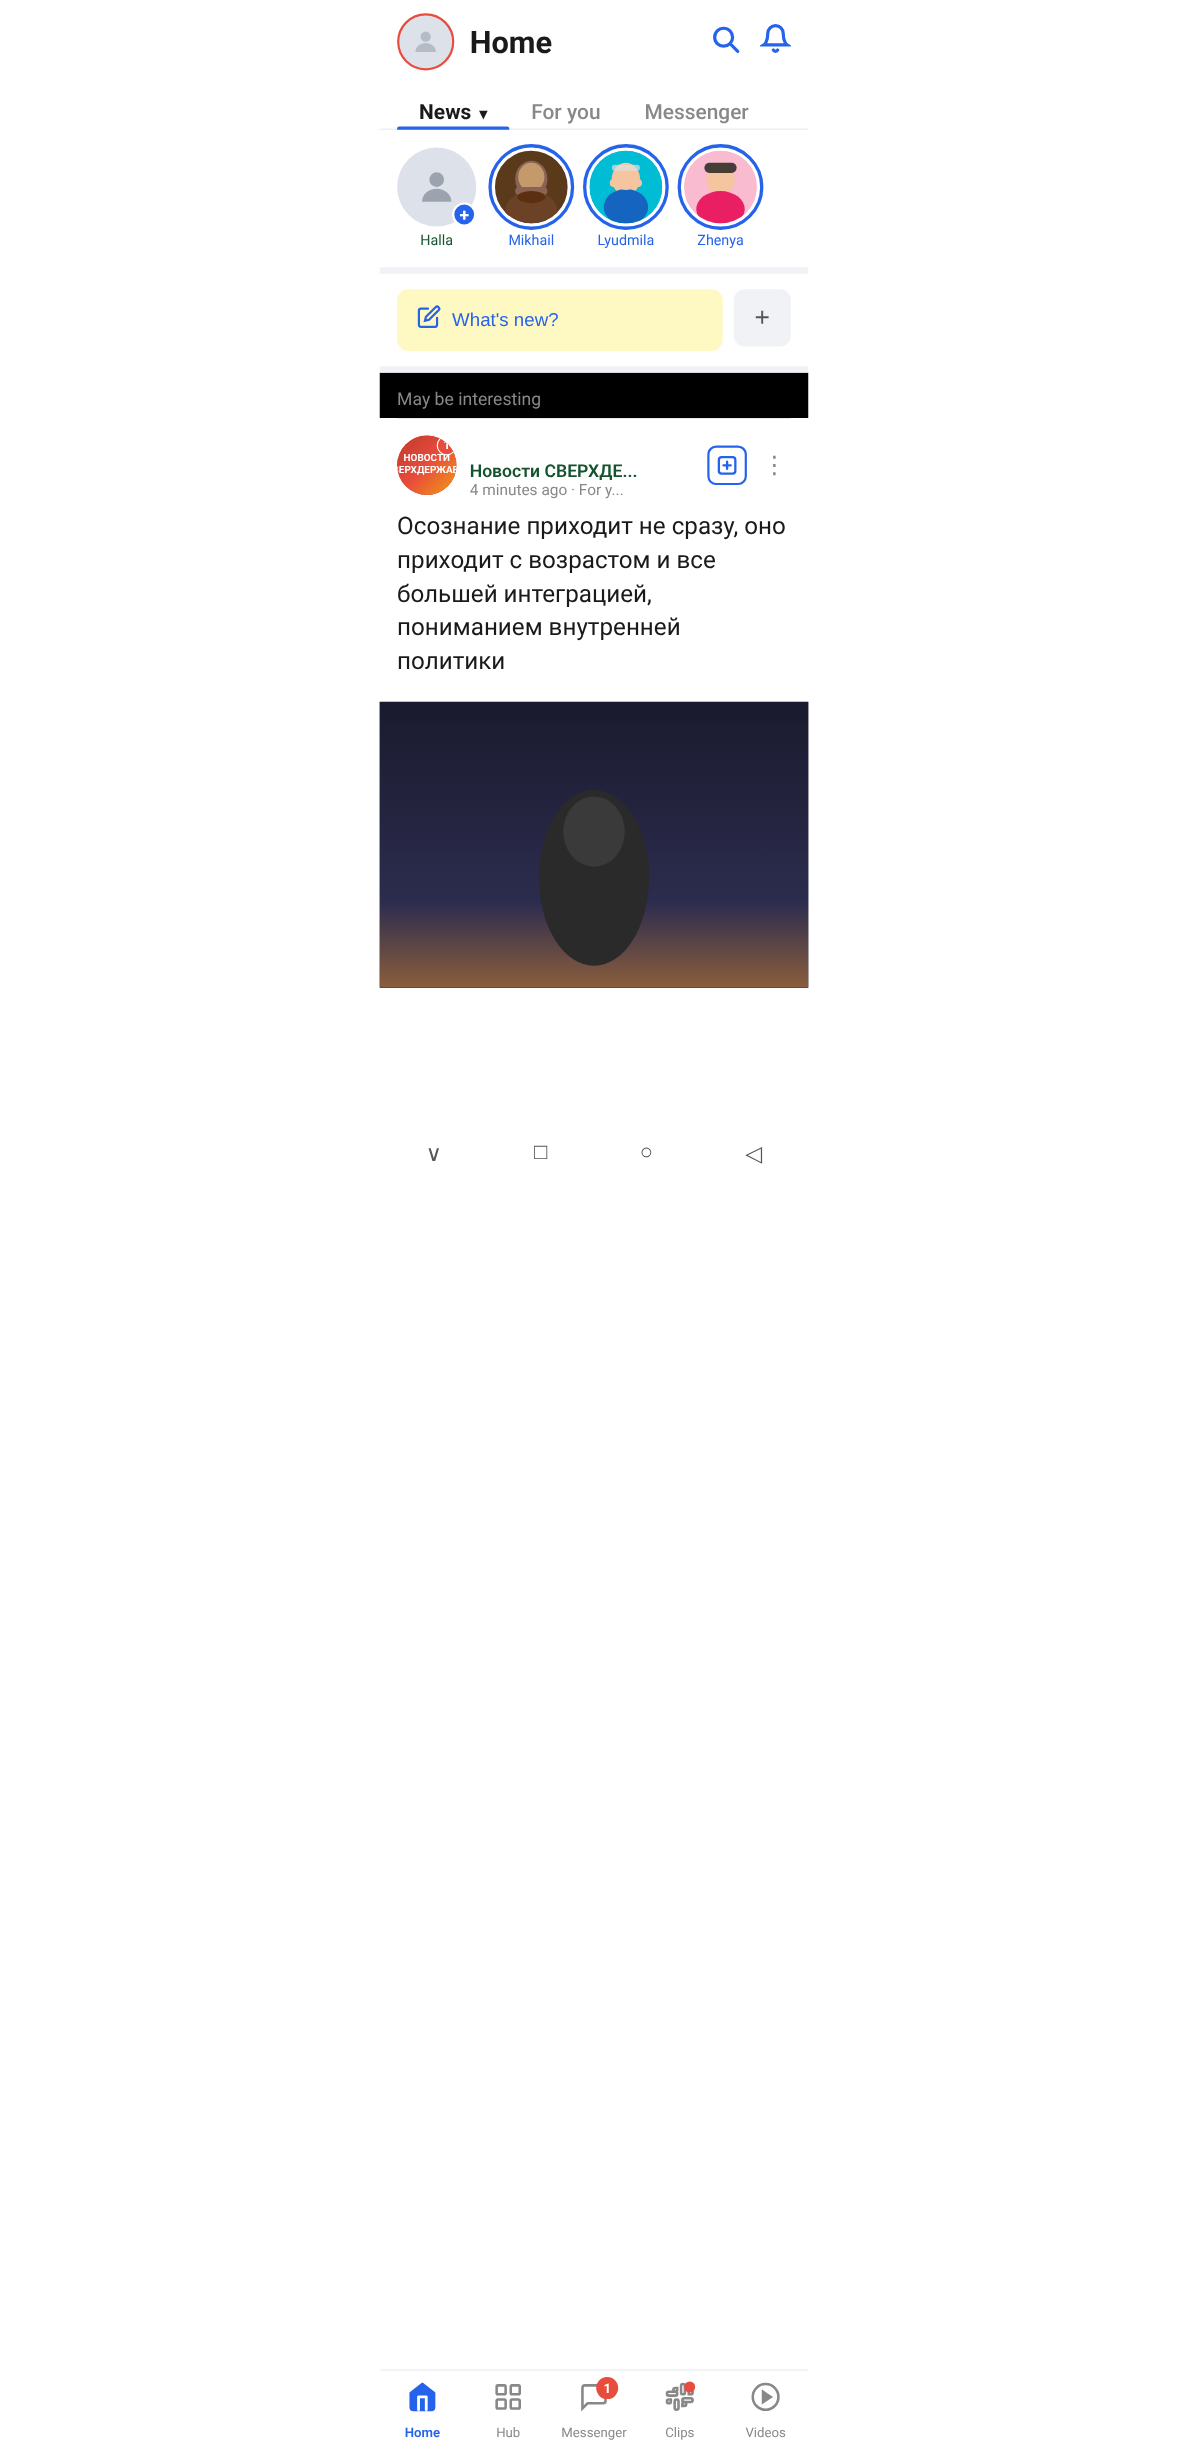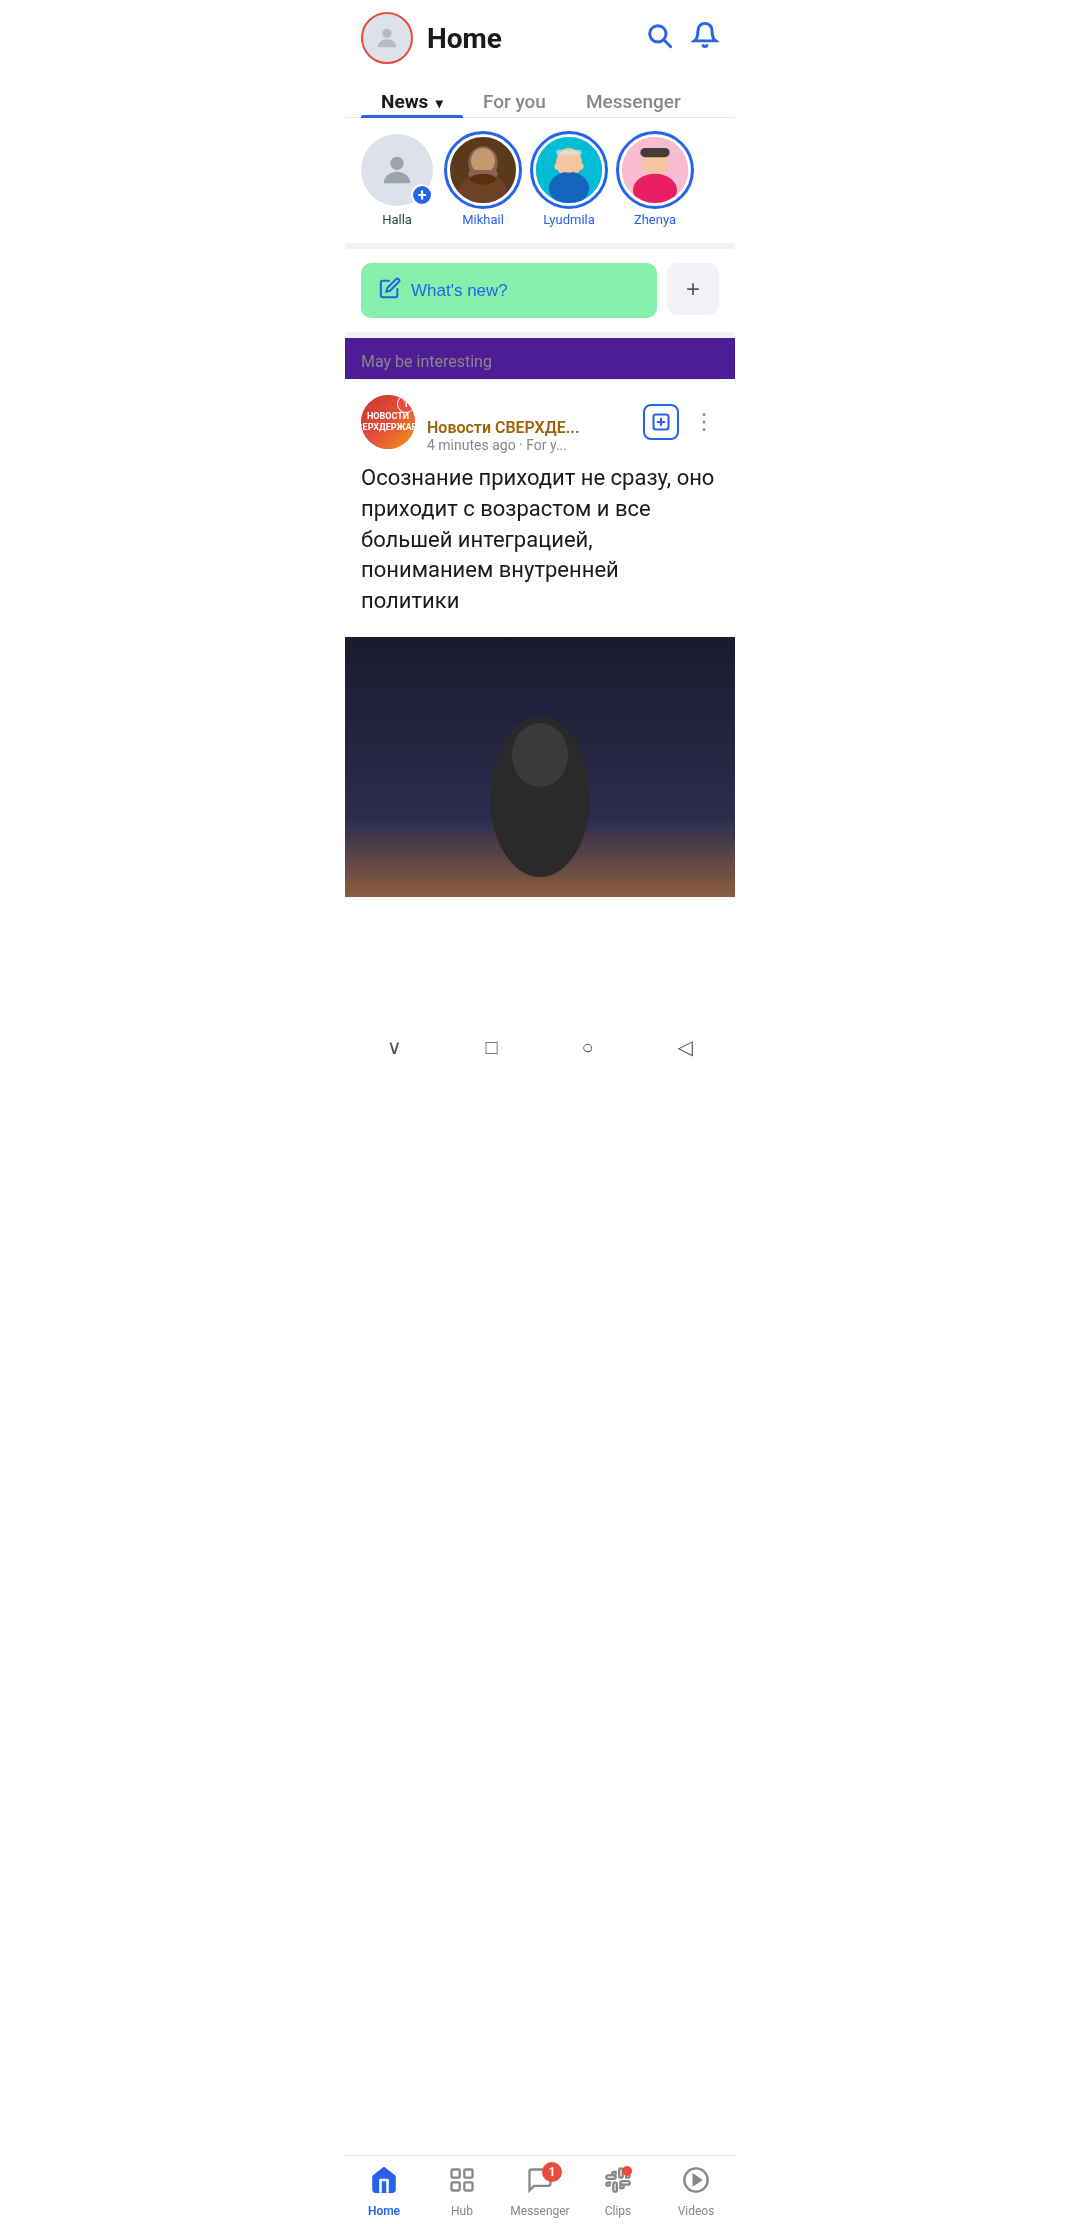--- a/index.html
+++ b/index.html
@@ -147,21 +147,21 @@
     
     .whats-new-bar {
       display: flex;
       gap: 10px;
       padding: 14px 16px;
       background: #fff;
       border-bottom: 6px solid #f0f2f5;
     }
     .whats-new-btn {
       flex: 1;
-      background: #86efac;
+      background: #fef9c3;
       border: none;
       border-radius: 10px;
       padding: 14px 18px;
       display: flex;
       align-items: center;
       gap: 10px;
       font-size: 17px;
       color: #2563eb;
       font-weight: 500;
       cursor: pointer;
@@ -182,21 +182,21 @@
       color: #555;
       cursor: pointer;
       flex-shrink: 0;
     }
 
     
     .section-label {
       padding: 14px 16px 8px;
       font-size: 16px;
       color: #888;
-      background: #4c1d95;
+      background: #000000;
     }
 
     
     .post-card {
       background: #fff;
       padding: 0 16px 0;
     }
     .post-header {
       display: flex;
       align-items: center;
@@ -243,21 +243,21 @@
       align-items: center;
       justify-content: center;
       border: 1px solid #fff;
     }
     .post-meta {
       flex: 1;
     }
     .post-author {
       font-size: 16px;
       font-weight: 600;
-      color: #a16207;
+      color: #14532d;
       margin-top: 28px;
     }
     .post-time {
       font-size: 14px;
       color: #888;
     }
     .post-actions {
       display: flex;
       gap: 10px;
       align-items: center;

